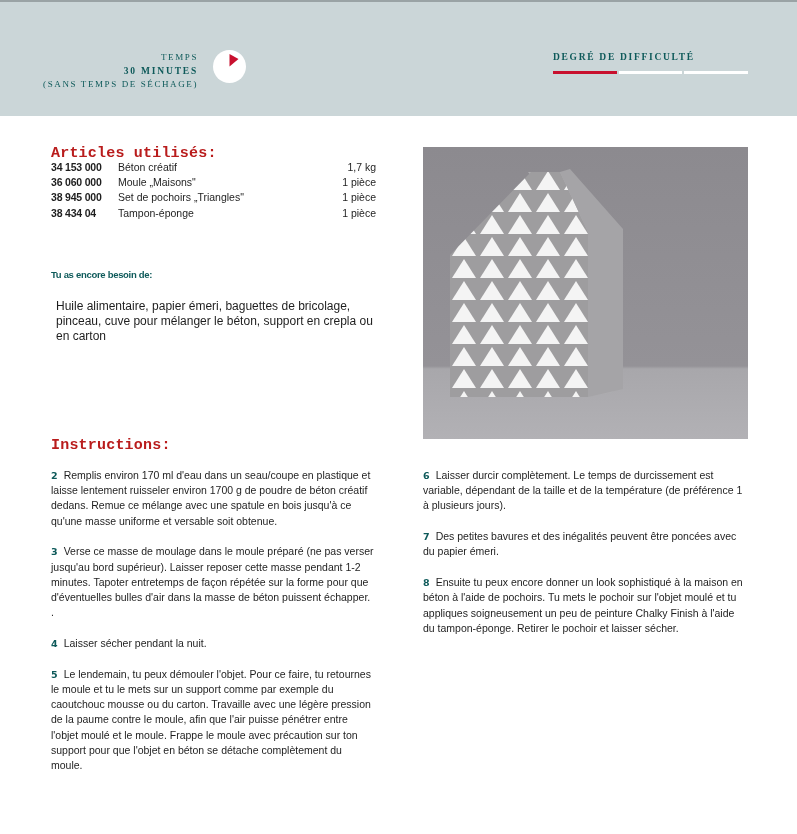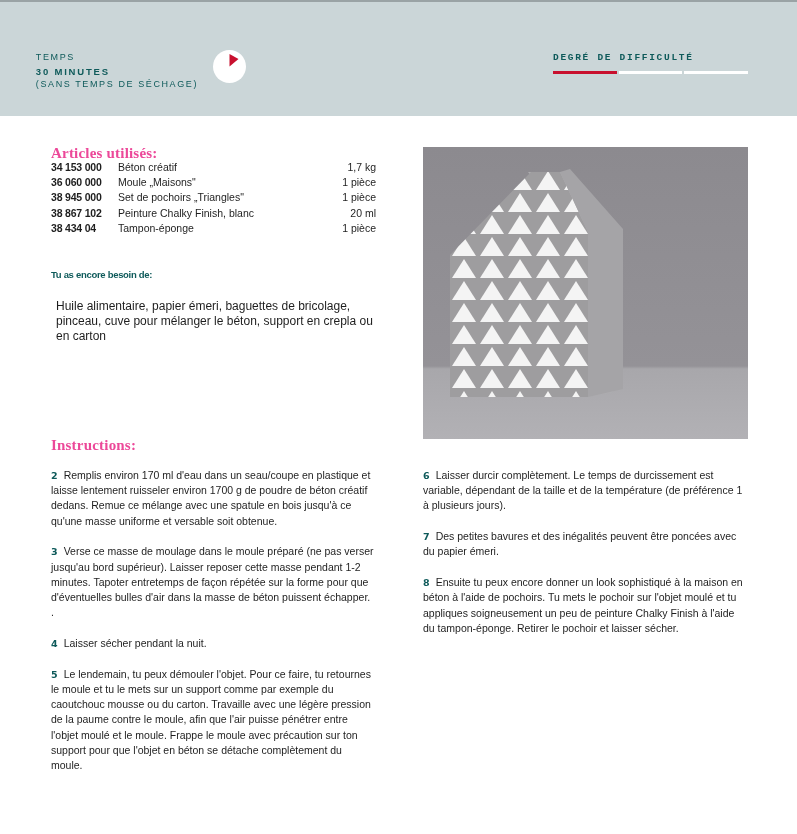--- a/index.html
+++ b/index.html
@@ -1,27 +1,27 @@
 <!DOCTYPE html>
 <html><head>
 <meta charset="utf-8">
 <style>
   * { box-sizing: border-box; margin: 0; padding: 0; }
   html, body { width: 797px; height: 834px; background: #ffffff; overflow: hidden; }
   body { position: relative; font-family: "Liberation Sans Narrow", "Liberation Sans", sans-serif; color: #1e1e1e; }
   .topline { position: absolute; left: 0; top: 0; width: 797px; height: 2px; background: #9aa3a5; }
   .header { position: absolute; left: 0; top: 2px; width: 797px; height: 114px; background: #cbd6d8; }
-  .time-block { position: absolute; right: 599px; top: 51px; color: #0e5a5a; font-family: Liberation Sans, sans-serif; font-size: 9px; letter-spacing: 1.6px; line-height: 13.5px; }
+  .time-block { position: absolute; right: 599px; top: 51px; text-align: right; color: #0e5a5a; font-family: Liberation Serif, serif; font-size: 9px; letter-spacing: 1.6px; line-height: 13.5px; }
   .time-block .bold { font-weight: bold; font-size: 9.5px; letter-spacing: 1.8px; }
   .clock { position: absolute; left: 213px; top: 50px; width: 33px; height: 33px; }
   .difficulty { position: absolute; left: 553px; top: 52px; }
-  .difficulty-label { color: #0e5a5a; font-family: Liberation Mono, monospace; font-weight: bold; font-size: 9.5px; letter-spacing: 1.7px; }
+  .difficulty-label { color: #0e5a5a; font-family: Liberation Serif, serif; font-weight: bold; font-size: 9.5px; letter-spacing: 1.7px; }
   .bars { position: absolute; left: 0; top: 19px; width: 195px; height: 3px; display: flex; gap: 2px; }
   .bars span { flex: 1; height: 3px; }
-  h2 { font-family: Liberation Serif, serif; font-weight: bold; color: #ec4899; font-size: 15px; letter-spacing: 0.2px; }
+  h2 { font-family: Liberation Mono, monospace; font-weight: bold; color: #b91c1c; font-size: 15px; letter-spacing: 0.2px; }
   .articles-title { position: absolute; left: 51px; top: 145px; }
   .articles { position: absolute; left: 51px; top: 160px; width: 325px; font-size: 10.5px; line-height: 15.2px; }
   .articles .row { display: flex; }
   .articles .code { width: 65px; font-weight: bold; font-family: "Liberation Sans", sans-serif; font-size: 10.5px; letter-spacing: -0.2px; }
   .articles .name { flex: 1; padding-left: 2px; }
   .articles .qty { text-align: left; }
   .need-title { position: absolute; left: 51px; top: 269px; font-family: Liberation Sans, sans-serif; font-weight: bold; color: #0e5a5a; font-size: 9.5px; letter-spacing: -0.3px; }
   .need-text { position: absolute; left: 56px; top: 299px; width: 330px; font-size: 12px; line-height: 15px; }
   .photo { position: absolute; left: 423px; top: 147px; width: 325px; height: 292px; overflow: hidden; background: #8f8e92; }
   .instructions-title { position: absolute; left: 51px; top: 437px; }
@@ -71,25 +71,20 @@
     <span class="code">36 060 000</span>
     <span class="name">Moule „Maisons"</span>
     <span class="qty">1 pièce</span>
   </div>
   <div class="row">
     <span class="code">38 945 000</span>
     <span class="name">Set de pochoirs „Triangles"</span>
     <span class="qty">1 pièce</span>
   </div>
   <div class="row">
-    <span class="code">38 867 102</span>
-    <span class="name">Peinture Chalky Finish, blanc</span>
-    <span class="qty">20 ml</span>
-  </div>
-  <div class="row">
     <span class="code">38 434 04</span>
     <span class="name">Tampon-éponge</span>
     <span class="qty">1 pièce</span>
   </div>
 </div>
 
 <div class="need-title">Tu as encore besoin de:</div>
 <div class="need-text">Huile alimentaire, papier émeri, baguettes de bricolage, pinceau, cuve pour mélanger le béton, support en crepla ou en carton</div>
 
 <div class="photo">

